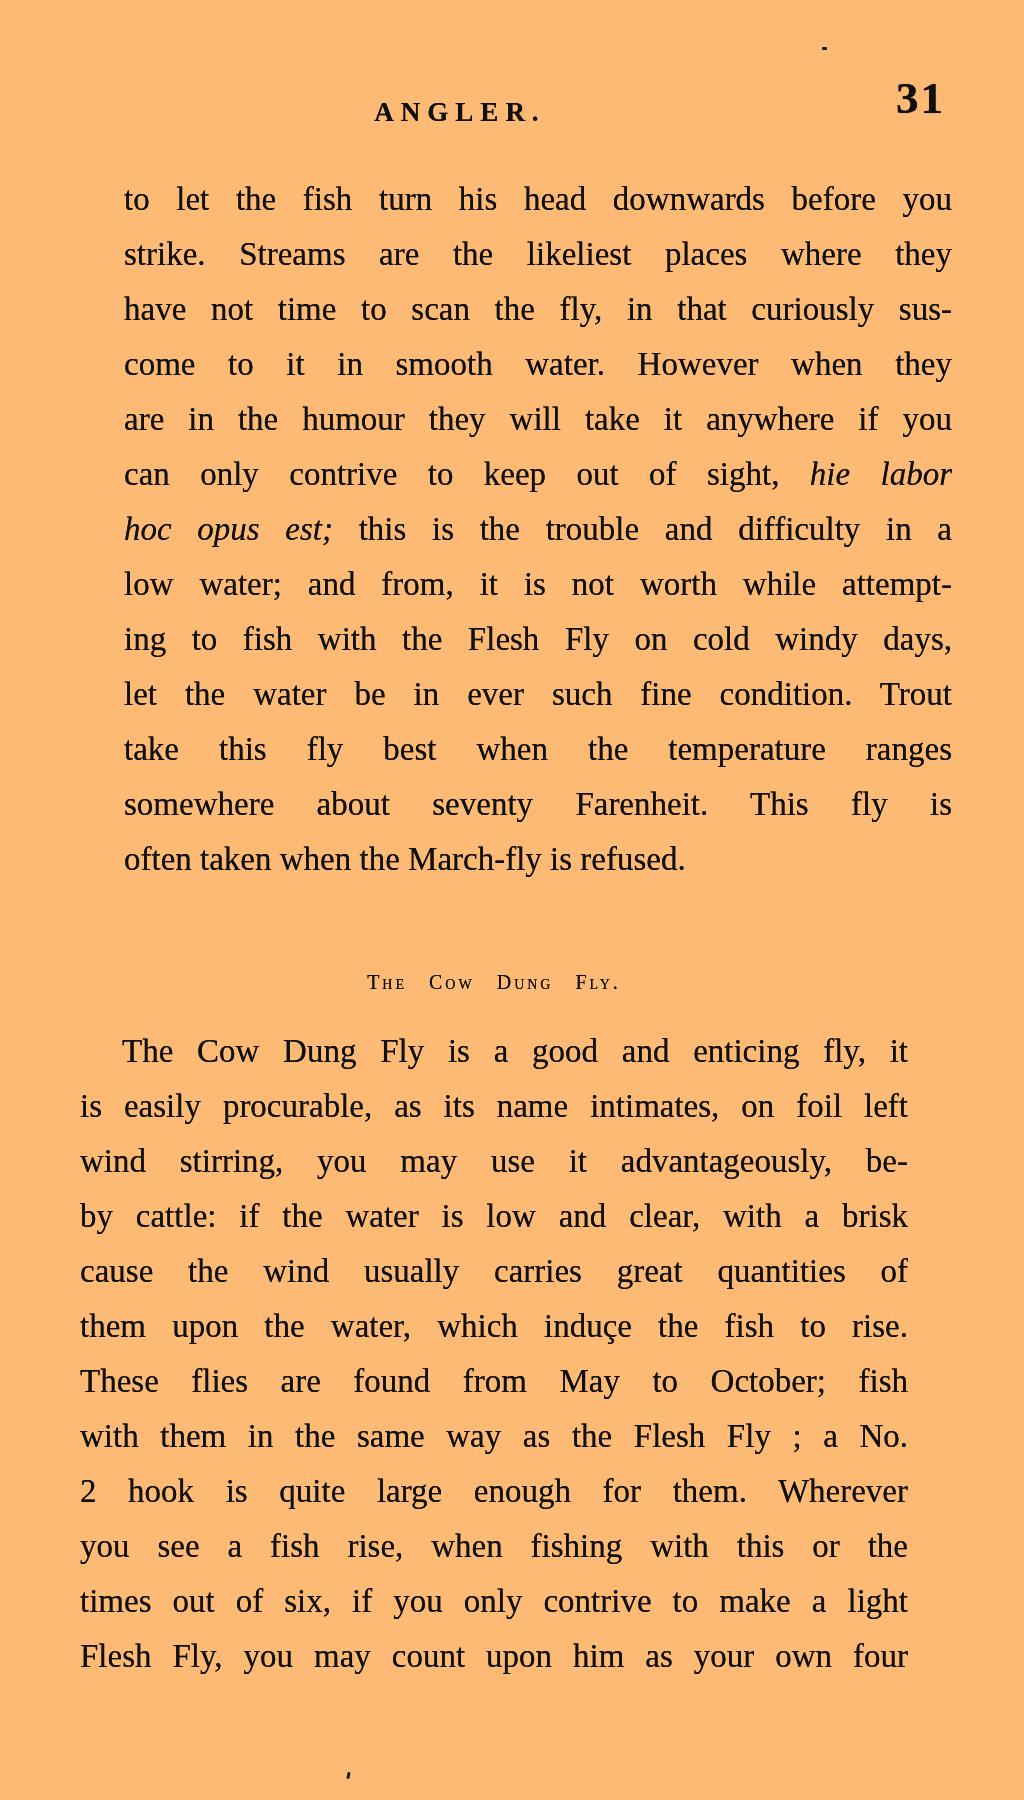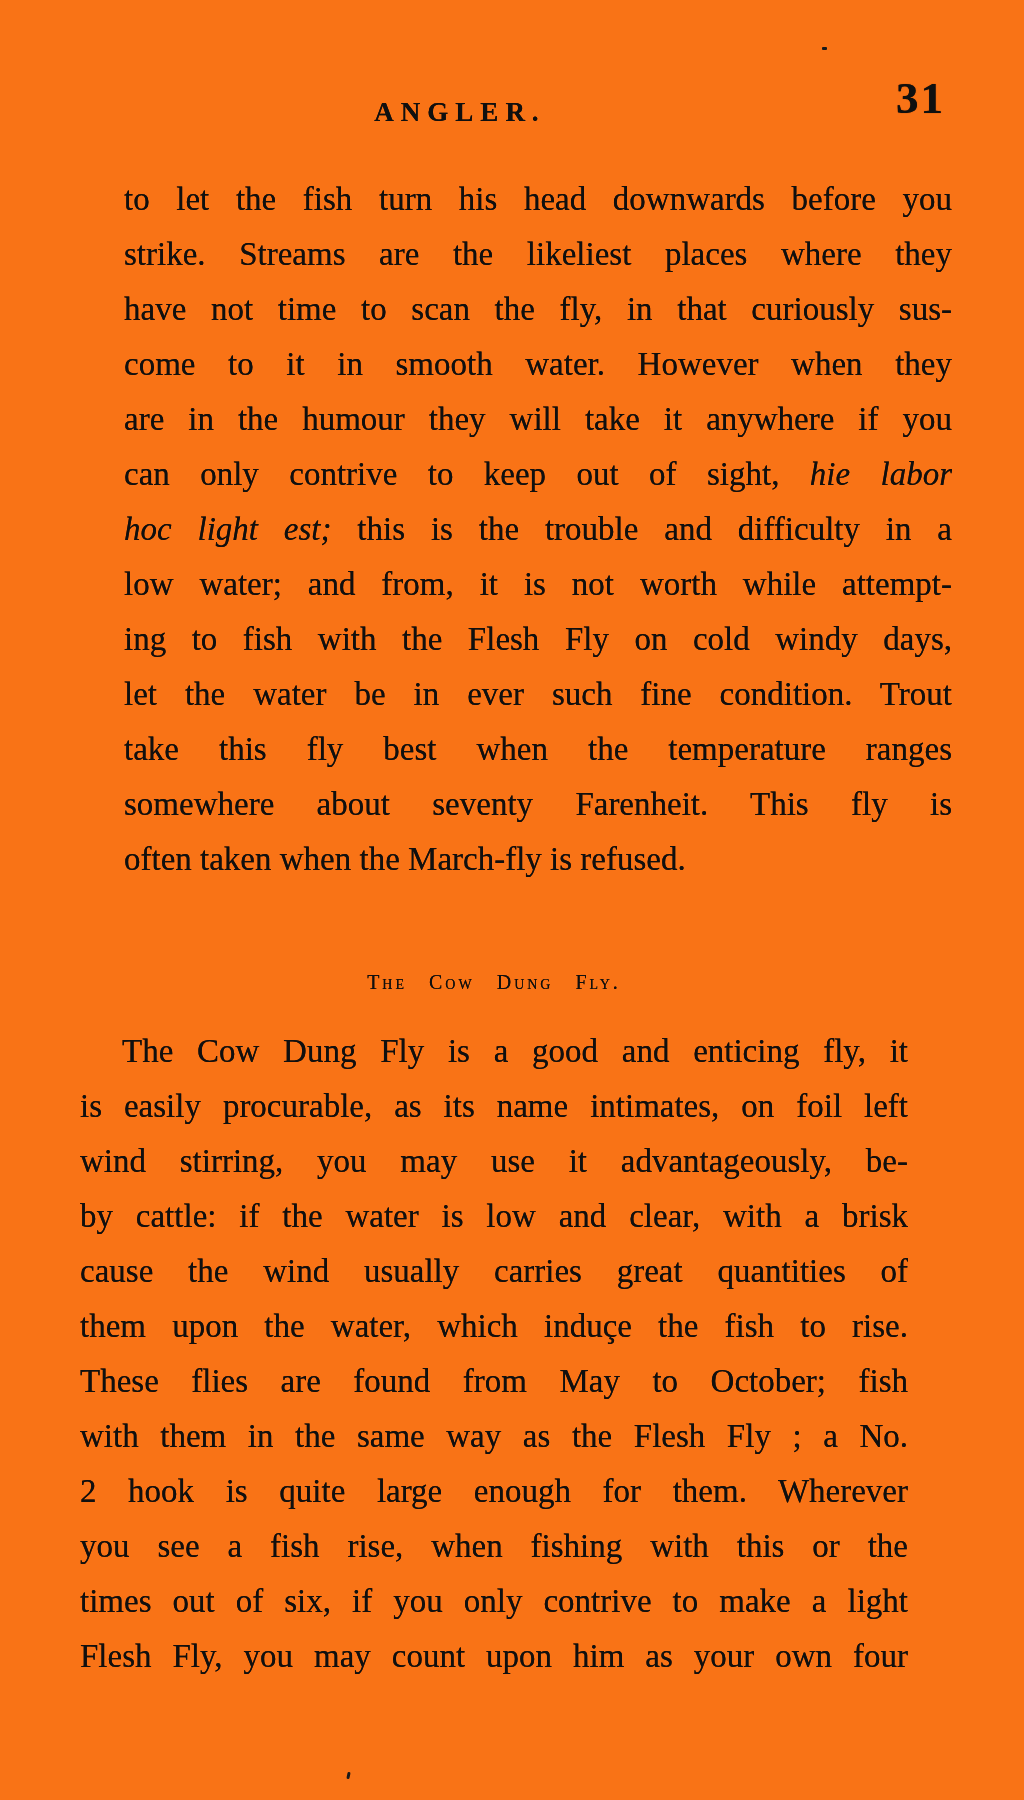--- a/index.html
+++ b/index.html
@@ -4,21 +4,21 @@
 <style>
   html, body {
     margin: 0;
     padding: 0;
     background: #ffffff;
   }
   .sheet {
     position: relative;
     width: 1024px;
     height: 1800px;
-    background: #f97316;
+    background: #fdba74;
     overflow: hidden;
     font-family: "Liberation Serif", serif;
     color: #101010;
   }
   
   .running-title {
     position: absolute;
     top: 97px;
     left: 60px;
     width: 800px;
@@ -109,21 +109,21 @@
 
   <div class="speck speck-top"></div>
 
   <div class="para para-1">
     <div class="line">to let the fish turn his head downwards before you</div>
     <div class="line">strike. Streams are the likeliest places where they</div>
     <div class="line">have not time to scan the fly, in that curiously sus-</div>
     <div class="line">come to it in smooth water. However when they</div>
     <div class="line">are in the humour they will take it anywhere if you</div>
     <div class="line"><span>can only contrive to keep out of sight, </span><span class="it">hie labor</span></div>
-    <div class="line"><span class="it">hoc light est;</span><span> this is the trouble and difficulty in a</span></div>
+    <div class="line"><span class="it">hoc opus est;</span><span> this is the trouble and difficulty in a</span></div>
     <div class="line">low water; and from, it is not worth while attempt-</div>
     <div class="line">ing to fish with the Flesh Fly on cold windy days,</div>
     <div class="line">let the water be in ever such fine condition. Trout</div>
     <div class="line">take this fly best when the temperature ranges</div>
     <div class="line">somewhere about seventy Farenheit. This fly is</div>
     <div class="line last-short">often taken when the March-fly is refused.</div>
   </div>
 
   <div class="section-heading">The Cow Dung Fly.</div>
 

